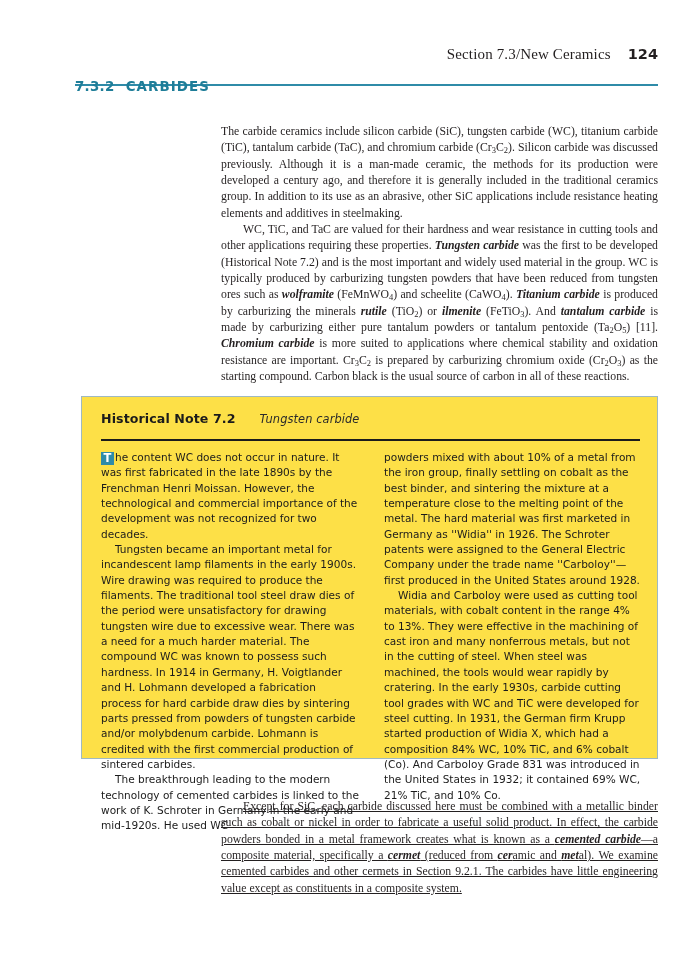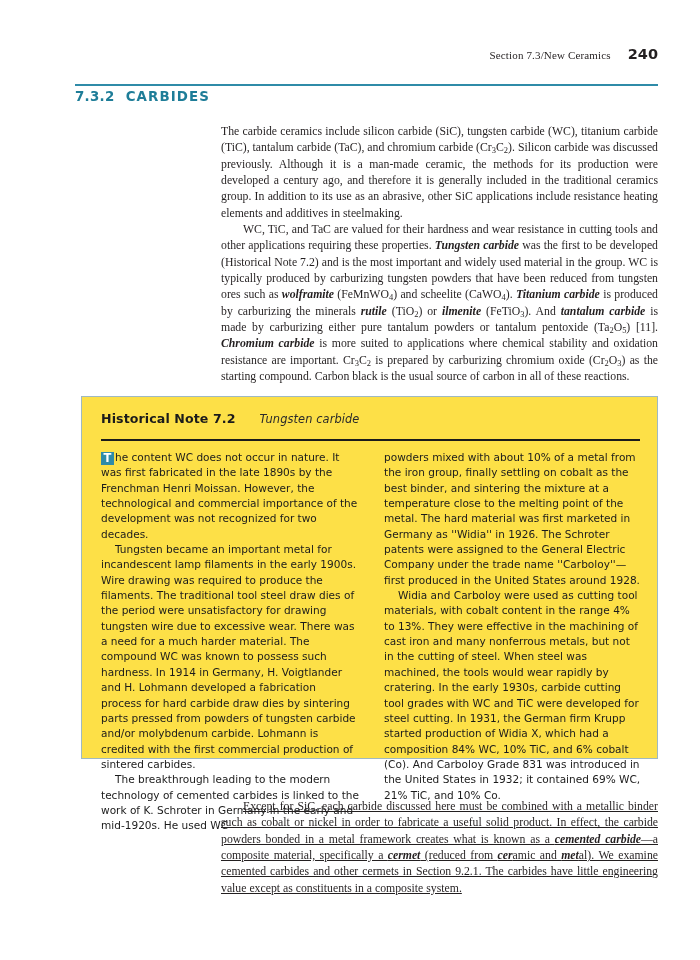--- a/index.html
+++ b/index.html
@@ -26,21 +26,21 @@
   .running-head {
     position: absolute;
     top: 46px;
     right: 42px;
     display: flex;
     align-items: baseline;
     gap: 17px;
   }
   .running-head .rh-text {
     font-family: "Liberation Serif", serif;
-    font-size: 11px;
+    font-size: 15px;
     letter-spacing: 0.15px;
     color: #231f20;
   }
   .running-head .rh-page {
     font-family: "DejaVu Sans", sans-serif;
     font-size: 14.5px;
     font-weight: bold;
     color: #231f20;
   }
 
@@ -49,21 +49,21 @@
     position: absolute;
     left: 75px;
     top: 84px;
     width: 583px;
     height: 1.6px;
     background: #2f8ba8;
   }
   .section-heading {
     position: absolute;
     left: 75px;
-    top: 89px;
+    top: 79px;
     font-family: "DejaVu Sans", sans-serif;
     font-weight: bold;
     font-size: 13.4px;
     color: #1e7d98;
     letter-spacing: 0.3px;
     display: flex;
     align-items: baseline;
     gap: 11px;
   }
   .section-heading .sec-title {
@@ -168,21 +168,21 @@
     margin: 1.5px 1px 0 0;
   }
 </style>
 </head>
 <body>
 
 <div class="page">
 
   <div class="running-head">
     <span class="rh-text">Section 7.3/New Ceramics</span>
-    <span class="rh-page">240</span>
+    <span class="rh-page">124</span>
   </div>
 
   <div class="section-rule"></div>
   <div class="section-heading">
     <span class="sec-num">7.3.2</span>
     <span class="sec-title">CARBIDES</span>
   </div>
 
   <div class="body-col" id="body-top">
     <p><span>The carbide ceramics include silicon carbide (SiC), tungsten carbide (WC), titanium carbide (TiC), tantalum carbide (TaC), and chromium carbide (Cr</span><sub>3</sub><span>C</span><sub>2</sub><span>). Silicon carbide was discussed previously. Although it is a man-made ceramic, the methods for its production were developed a century ago, and therefore it is generally included in the traditional ceramics group. In addition to its use as an abrasive, other SiC applications include resistance heating elements and additives in steelmaking.</span></p>

